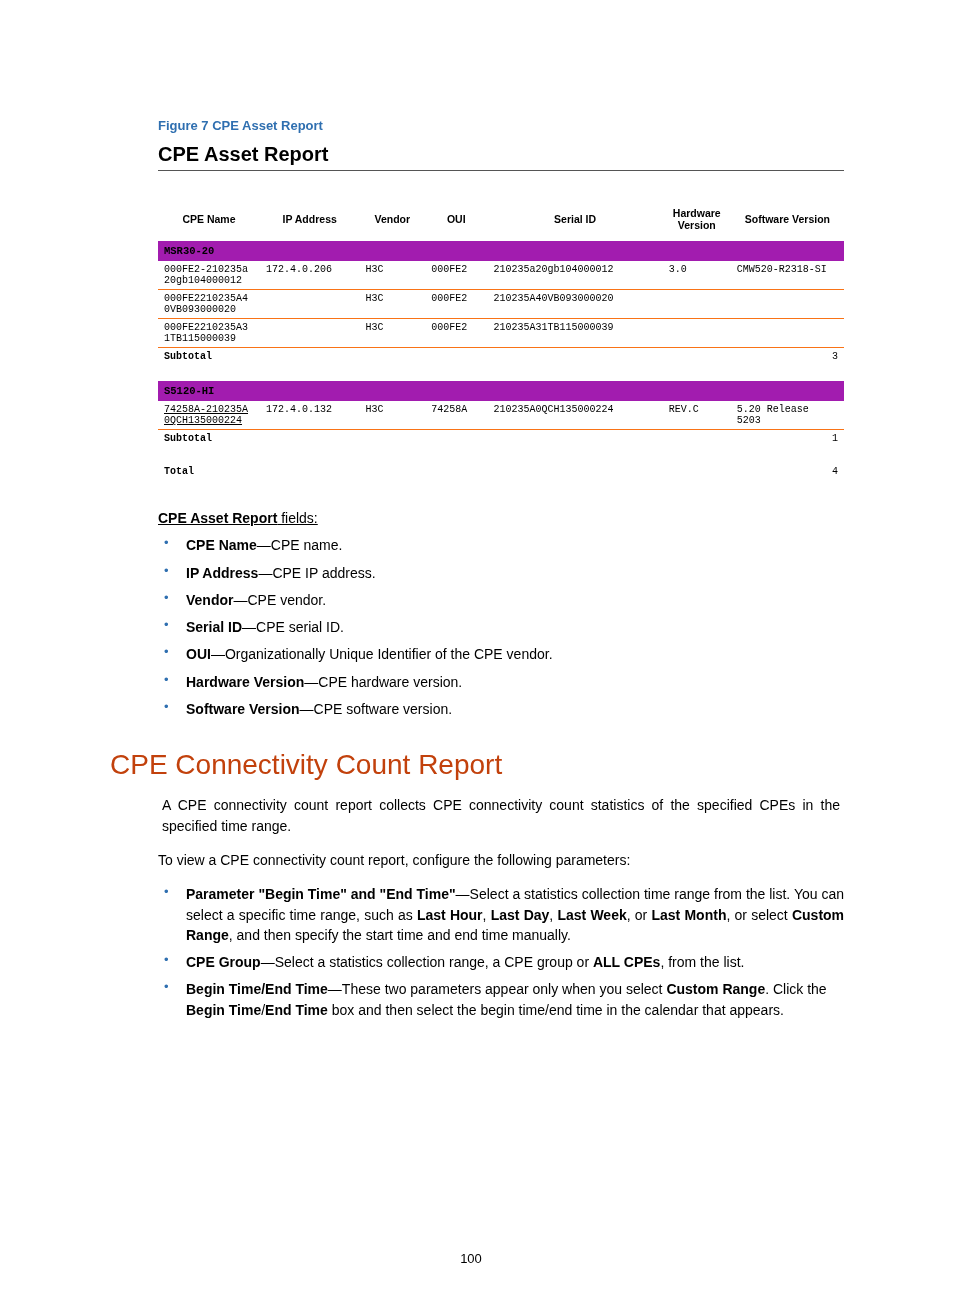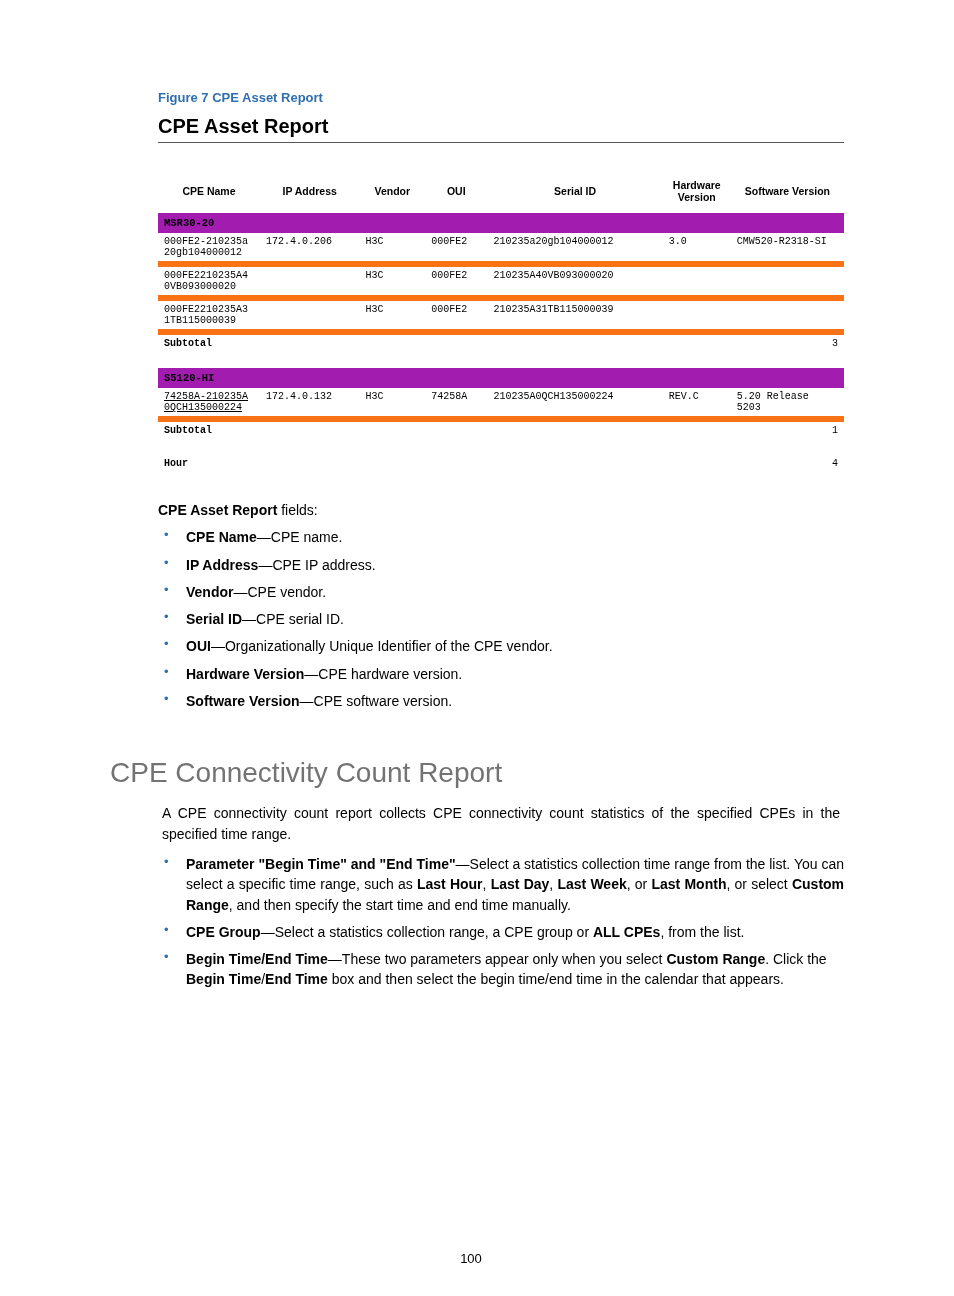--- a/index.html
+++ b/index.html
@@ -5,21 +5,21 @@
   body {
     margin: 0;
     padding: 0;
     background: #fff;
     font-family: Arial, Helvetica, sans-serif;
     color: #000;
   }
   .page {
     width: 954px;
     margin: 0 auto;
-    padding: 90px 110px 80px 110px;
+    padding: 118px 110px 80px 110px;
     box-sizing: border-box;
     position: relative;
     min-height: 1296px;
     border-radius: 27px;
   }
   .indent {
     margin-left: 48px;
   }
   .fig-caption {
     color: #2f6fb0;
@@ -52,21 +52,21 @@
     padding: 10px 4px;
     border: none;
   }
   table.cpe td {
     font-family: "Courier New", monospace;
     font-size: 10px;
     padding: 3px 6px;
     vertical-align: top;
     border: none;
   }
-  tr.sep-top td { border-top: 6px solid #f97316; }
+  tr.sep-top td { border-top: 1px solid #f97316; }
   tr.group td {
     background: #a21caf;
     color: #000;
     font-family: "Courier New", monospace;
     font-weight: bold;
     font-size: 10.5px;
     padding: 4px 6px;
   }
   .subtotal-label, .total-label {
     font-family: Verdana, Arial, sans-serif;
@@ -87,20 +87,21 @@
   .col-sw { width: 100px; }
 
   .body-text {
     font-family: "Segoe UI", "Helvetica Neue", Arial, sans-serif;
     font-size: 14px;
     line-height: 1.45;
   }
   .fields-intro {
     margin-top: 28px;
     margin-bottom: 0;
+    text-decoration: underline;
   }
   ul.bullets {
     list-style: none;
     padding: 0;
     margin: 0 0 18px 0;
   }
   ul.bullets li {
     position: relative;
     padding-left: 28px;
     margin: 7px 0;
@@ -110,23 +111,23 @@
     position: absolute;
     left: 6px;
     top: 0;
     color: #2f6fb0;
     font-size: 13px;
     line-height: 1.3;
   }
   h2.section {
     font-family: "Segoe UI Light", "Helvetica Neue Light", Arial, sans-serif;
     font-weight: 300;
-    color: #737373;
+    color: #c2410c;
     font-size: 28px;
-    margin: 46px 0 14px -48px;
+    margin: 30px 0 14px -48px;
   }
   p.just {
     text-align: justify;
     margin: 10px 4px;
   }
   .link {
     color: #2f6fb0;
   }
   .page-num {
     position: absolute;
@@ -231,21 +232,21 @@
             <td></td>
             <td></td>
             <td></td>
             <td></td>
             <td class="subtotal-val">1</td>
           </tr>
           <tr>
             <td colspan="7" style="height: 10px;"></td>
           </tr>
           <tr>
-            <td class="total-label">Hour</td>
+            <td class="total-label">Total</td>
             <td></td>
             <td></td>
             <td></td>
             <td></td>
             <td></td>
             <td class="total-val">4</td>
           </tr>
         </tbody>
     </table>
 
@@ -259,20 +260,21 @@
         <li><b>Vendor</b><span>—CPE vendor.</span></li>
         <li><b>Serial ID</b><span>—CPE serial ID.</span></li>
         <li><b>OUI</b><span>—Organizationally Unique Identifier of the CPE vendor.</span></li>
         <li><b>Hardware Version</b><span>—CPE hardware version.</span></li>
         <li><b>Software Version</b><span>—CPE software version.</span></li>
       </ul>
 
     <h2 class="section">CPE Connectivity Count Report</h2>
 
     <p class="body-text just">A CPE connectivity count report collects CPE connectivity count statistics of the specified CPEs in the specified time range.</p>
+    <p class="body-text">To view a CPE connectivity count report, configure the following parameters:</p>
 
     <ul class="bullets body-text" id="params-list">
         <li style="text-align: justify;"><b>Parameter "Begin Time" and "End Time"</b>—Select a statistics collection time range from the list. You can select a specific time range, such as <b>Last Hour</b>, <b>Last Day</b>, <b>Last Week</b>, or <b>Last Month</b>, or select <b>Custom Range</b>, and then specify the start time and end time manually.</li>
         <li><b>CPE Group</b>—Select a statistics collection range, a CPE group or <b>ALL CPEs</b>, from the list.</li>
         <li><b>Begin Time/End Time</b>—These two parameters appear only when you select <b>Custom Range</b>. Click the <b>Begin Time</b>/<b>End Time</b> box and then select the begin time/end time in the calendar that appears.</li>
       </ul>
 
 
   </div>
 

